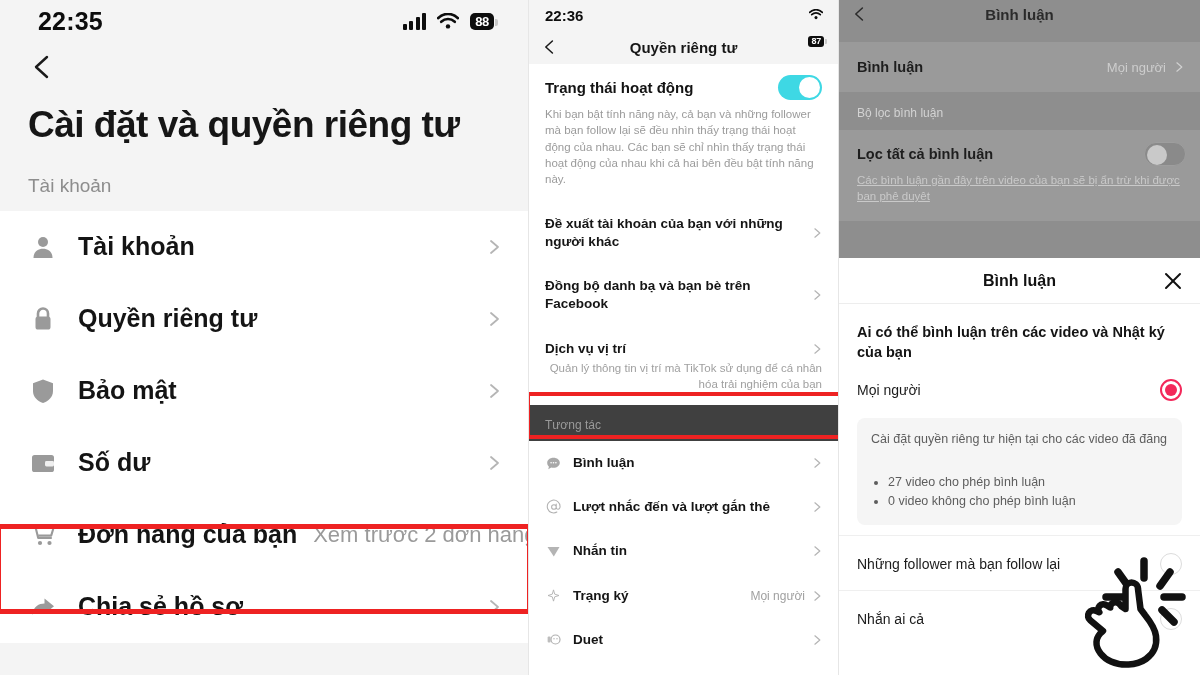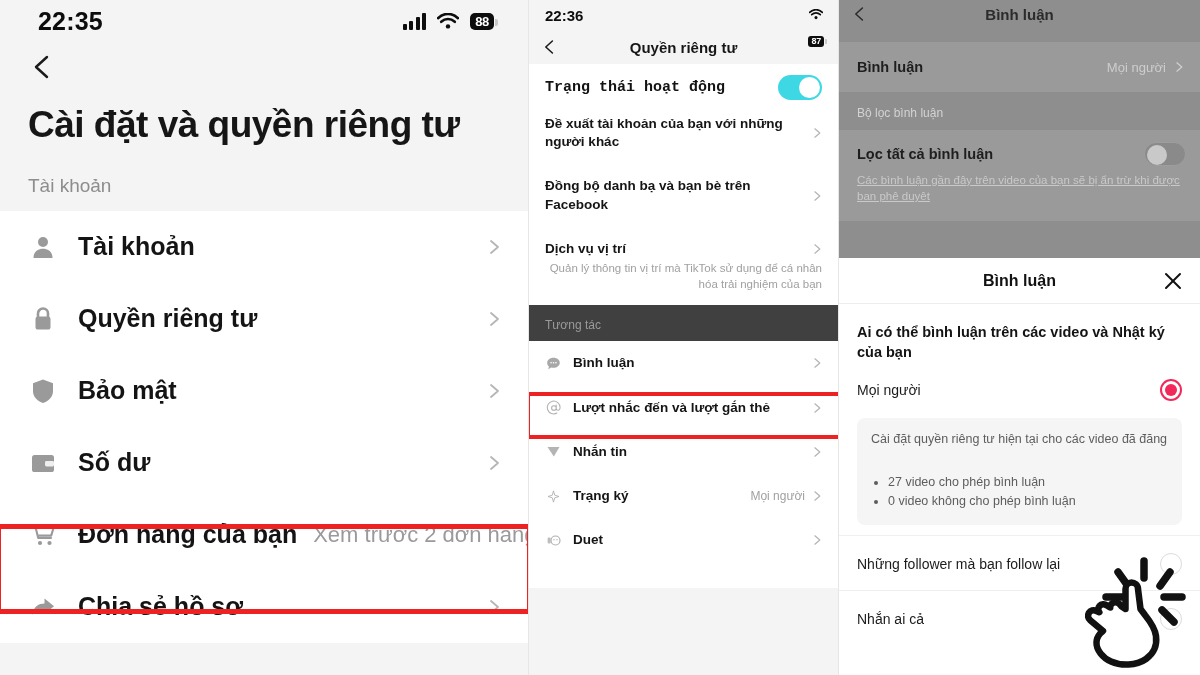--- a/index.html
+++ b/index.html
@@ -150,21 +150,21 @@
   }
   .p2-nav .navtitle {
     position: absolute; left: 0; right: 0; text-align: center;
     font-size: 15px; font-weight: bold; color: #161616;
   }
   .p2-card { background: #ffffff; }
   .p2-toggle-row {
     display: flex; align-items: center; justify-content: space-between;
     padding: 11px 16px 2px 16px;
   }
-  .p2-toggle-row .lbl { font-size: 15px; font-weight: bold; color: #131313; font-family: Liberation Mono, monospace; }
+  .p2-toggle-row .lbl { font-size: 15px; font-weight: bold; color: #131313; }
   .toggle {
     width: 44px; height: 25px; border-radius: 13px;
     background: #3ed8e4; position: relative; flex: 0 0 auto;
   }
   .toggle .knob {
     position: absolute; top: 2px; right: 2px;
     width: 21px; height: 21px; border-radius: 50%;
     background: #fff;
   }
   .p2-desc {
@@ -469,20 +469,21 @@
     </div>
 
     <div class="p2-card">
 
       <div class="p2-toggle-row">
         <span class="lbl">Trạng thái hoạt động</span>
         <span class="toggle">
             <span class="knob"></span>
           </span>
       </div>
+      <div class="p2-desc">Khi bạn bật tính năng này, cả bạn và những follower mà bạn follow lại sẽ đều nhìn thấy trạng thái hoạt động của nhau. Các bạn sẽ chỉ nhìn thấy trạng thái hoạt động của nhau khi cả hai bên đều bật tính năng này.</div>
 
       <div class="p2-row">
         <span class="lbl">Đề xuất tài khoản của bạn với những người khác</span>
         <span class="sp"></span>
         <svg class="chev-r" width="14" height="14" viewBox="0 0 20 20">
             <polyline points="7,4 14,10 7,16" fill="none" stroke="currentColor" stroke-width="1.8" stroke-linecap="round" stroke-linejoin="round"></polyline>
           </svg>
       </div>
 
       <div class="p2-row">

